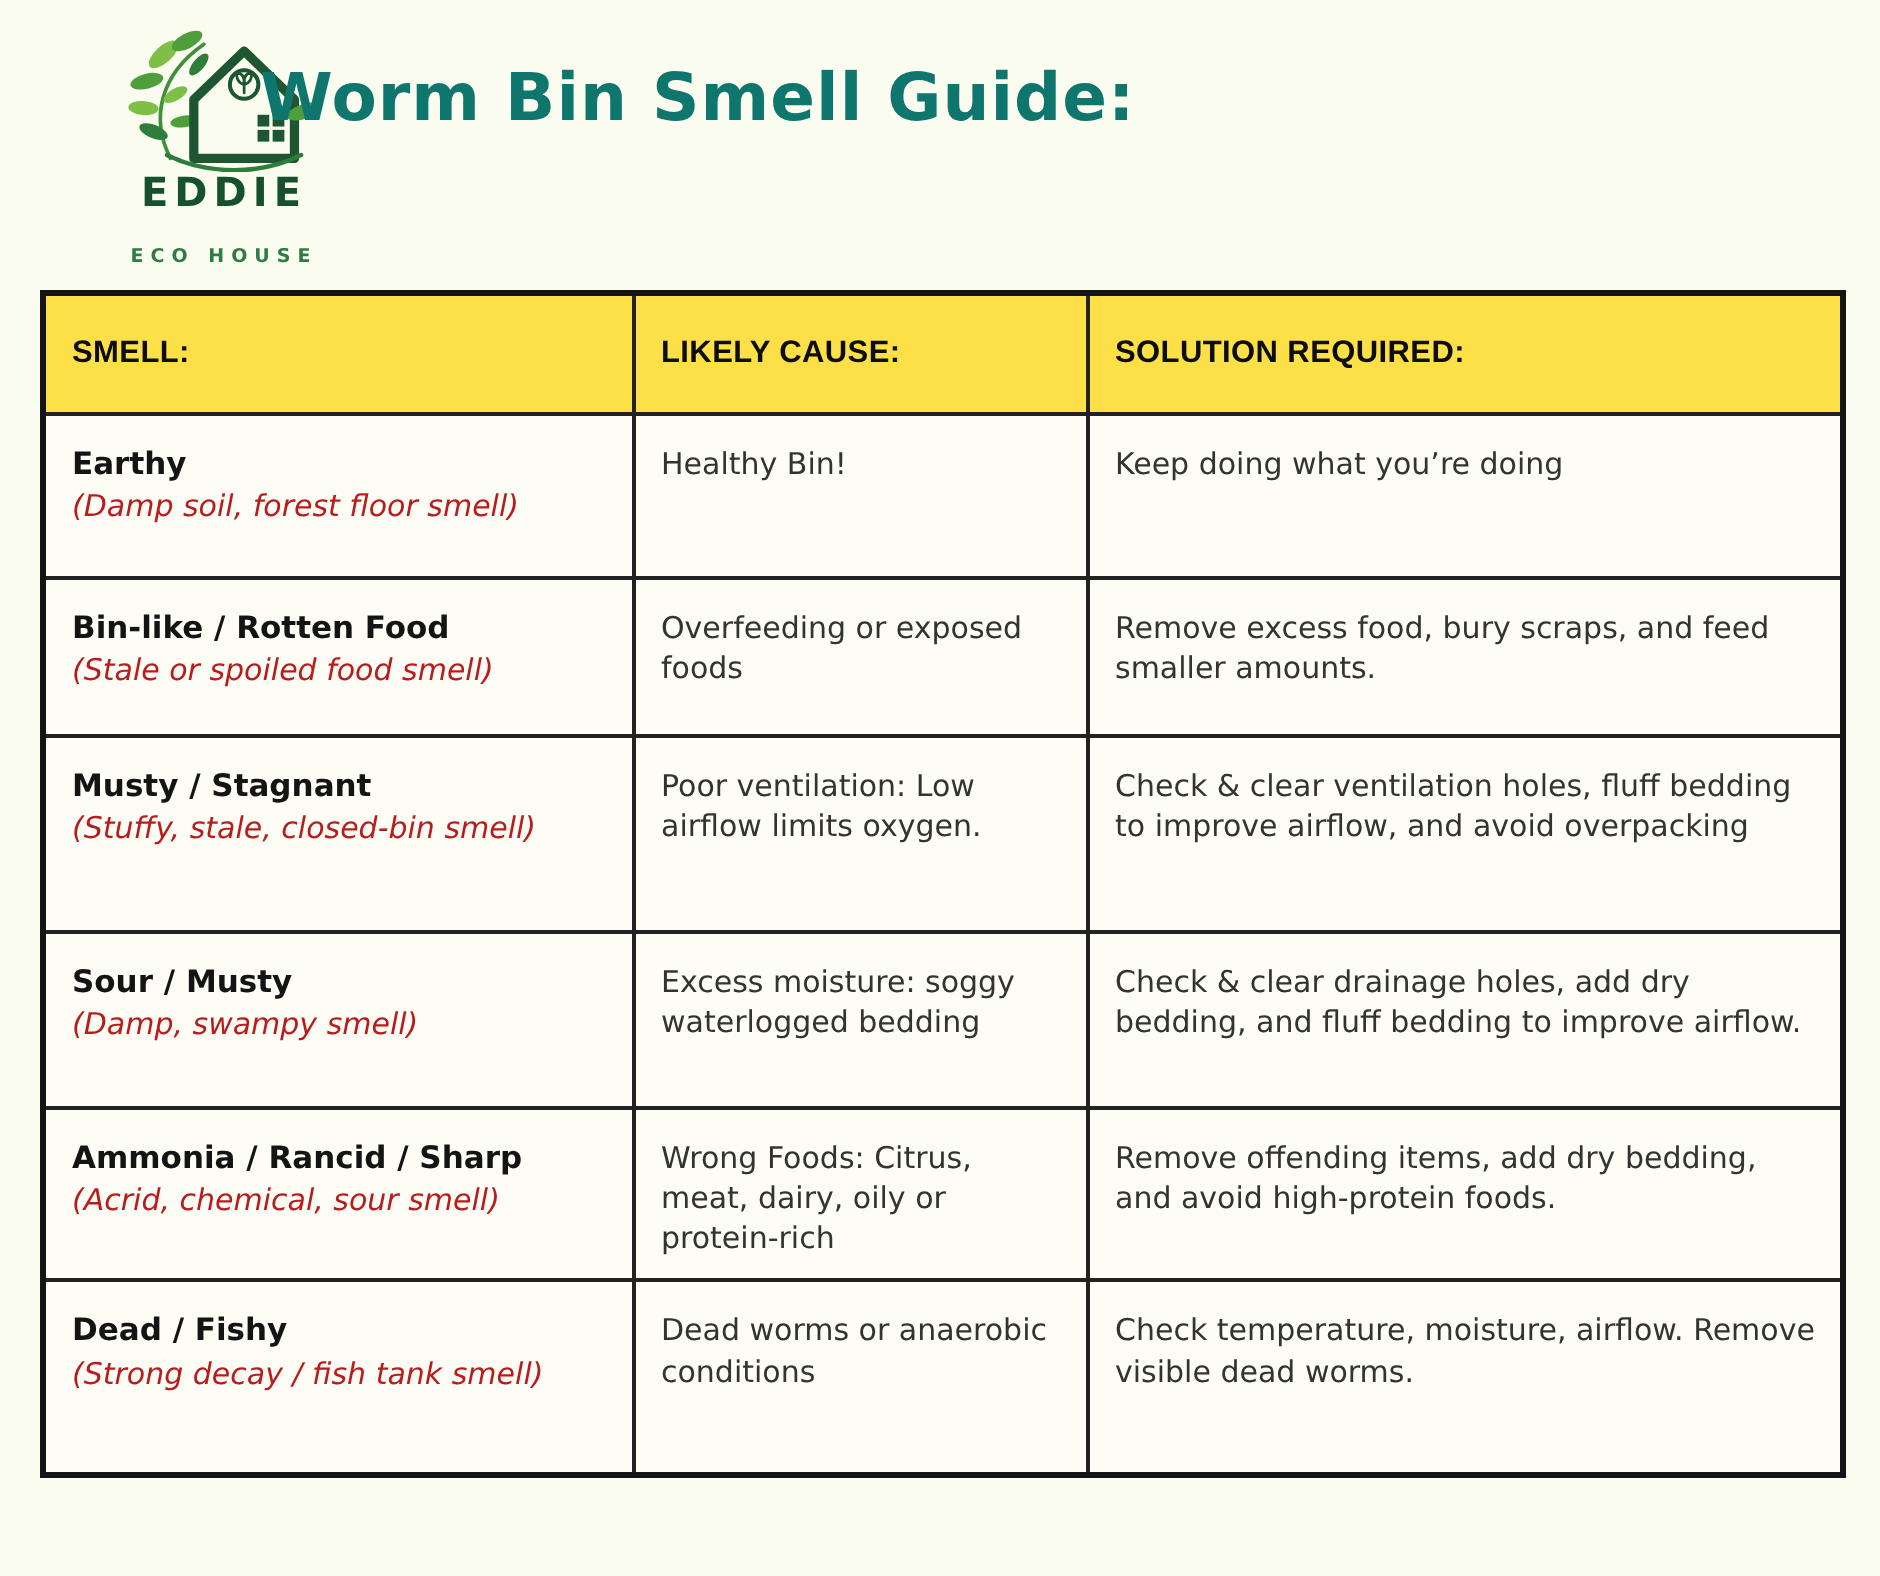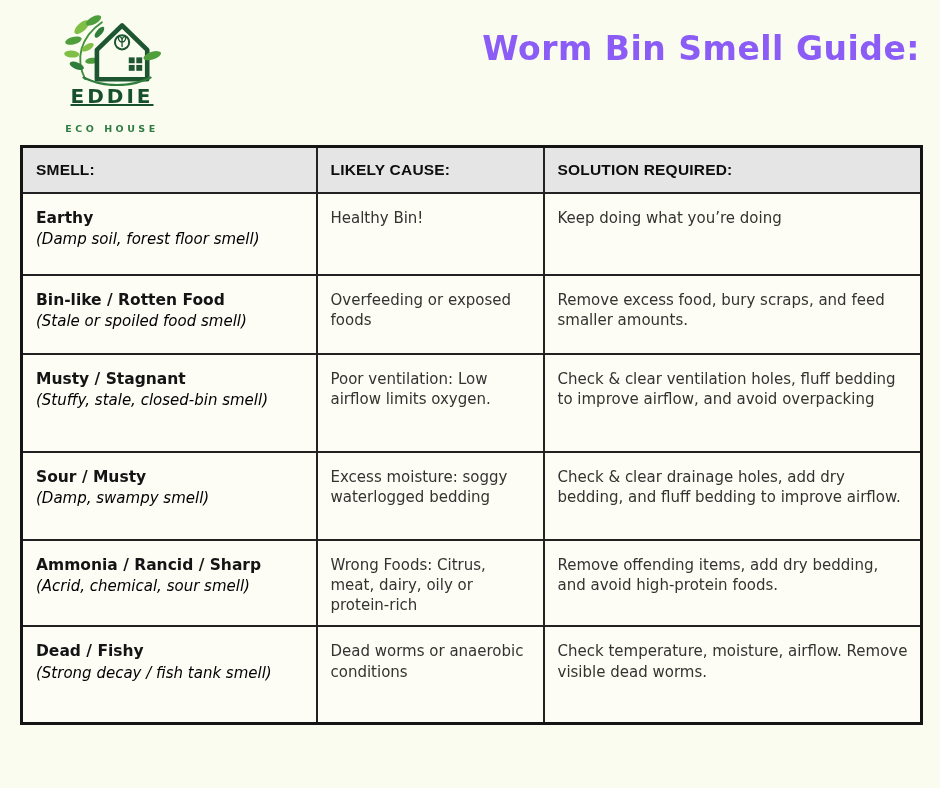--- a/index.html
+++ b/index.html
@@ -16,52 +16,52 @@
 
   .logo {
     position: absolute;
     left: 52px; top: 12px;
     width: 120px; height: 112px;
     text-align: center;
   }
   .logo-art { display: block; margin: 0 auto; }
   .logo-name {
     font-size: 20px; font-weight: bold; letter-spacing: 3px;
-    color: #17502c; line-height: 1.05; text-decoration: underline;
+    color: #17502c; line-height: 1.05;
   }
   .logo-sub {
     font-size: 9.5px; font-weight: bold; letter-spacing: 3.5px;
     color: #2f7c42; margin-top: 16px;
   }
 
   .title-block {
     position: absolute;
     left: 130px; top: 26px; width: 790px;
-    text-align: right;
-    color: #8b5cf6;
+    text-align: left;
+    color: #0f766e;
     font-weight: bold;
     font-size: 33px;
     line-height: 1.38;
     letter-spacing: 0.5px;
   }
 
   
   .guide-table {
     position: absolute;
     left: 20px; top: 145px;
     width: 900px;
     border-collapse: collapse;
     table-layout: fixed;
     background: #fdfdf6;
     border: 3px solid #141414;
   }
   .guide-table th, .guide-table td {
     border: 2px solid #222;
   }
-  .guide-table thead tr { height: 46px; background: #e5e5e5; }
+  .guide-table thead tr { height: 60px; background: #fde047; }
   .guide-table th {
     text-align: left;
     vertical-align: middle;
     padding: 0 12px 0 13px;
     font-size: 15.5px;
     font-weight: bold;
     letter-spacing: 0.2px;
     color: #0d0d0d;
     font-family: "Liberation Sans", sans-serif;
   }
@@ -79,21 +79,21 @@
     color: #333330;
   }
   .smell-name {
     font-weight: bold;
     color: #141414;
     font-size: 15.5px;
     margin-bottom: 1px;
   }
   .smell-desc {
     font-style: italic;
-    color: #000000;
+    color: #b91c1c;
     font-size: 15px;
   }
   .col-smell    { width: 295px; }
   .col-cause    { width: 227px; }
   .col-solution { width: 378px; }
 </style>
 </head>
 <body>
 
 <div class="header">

